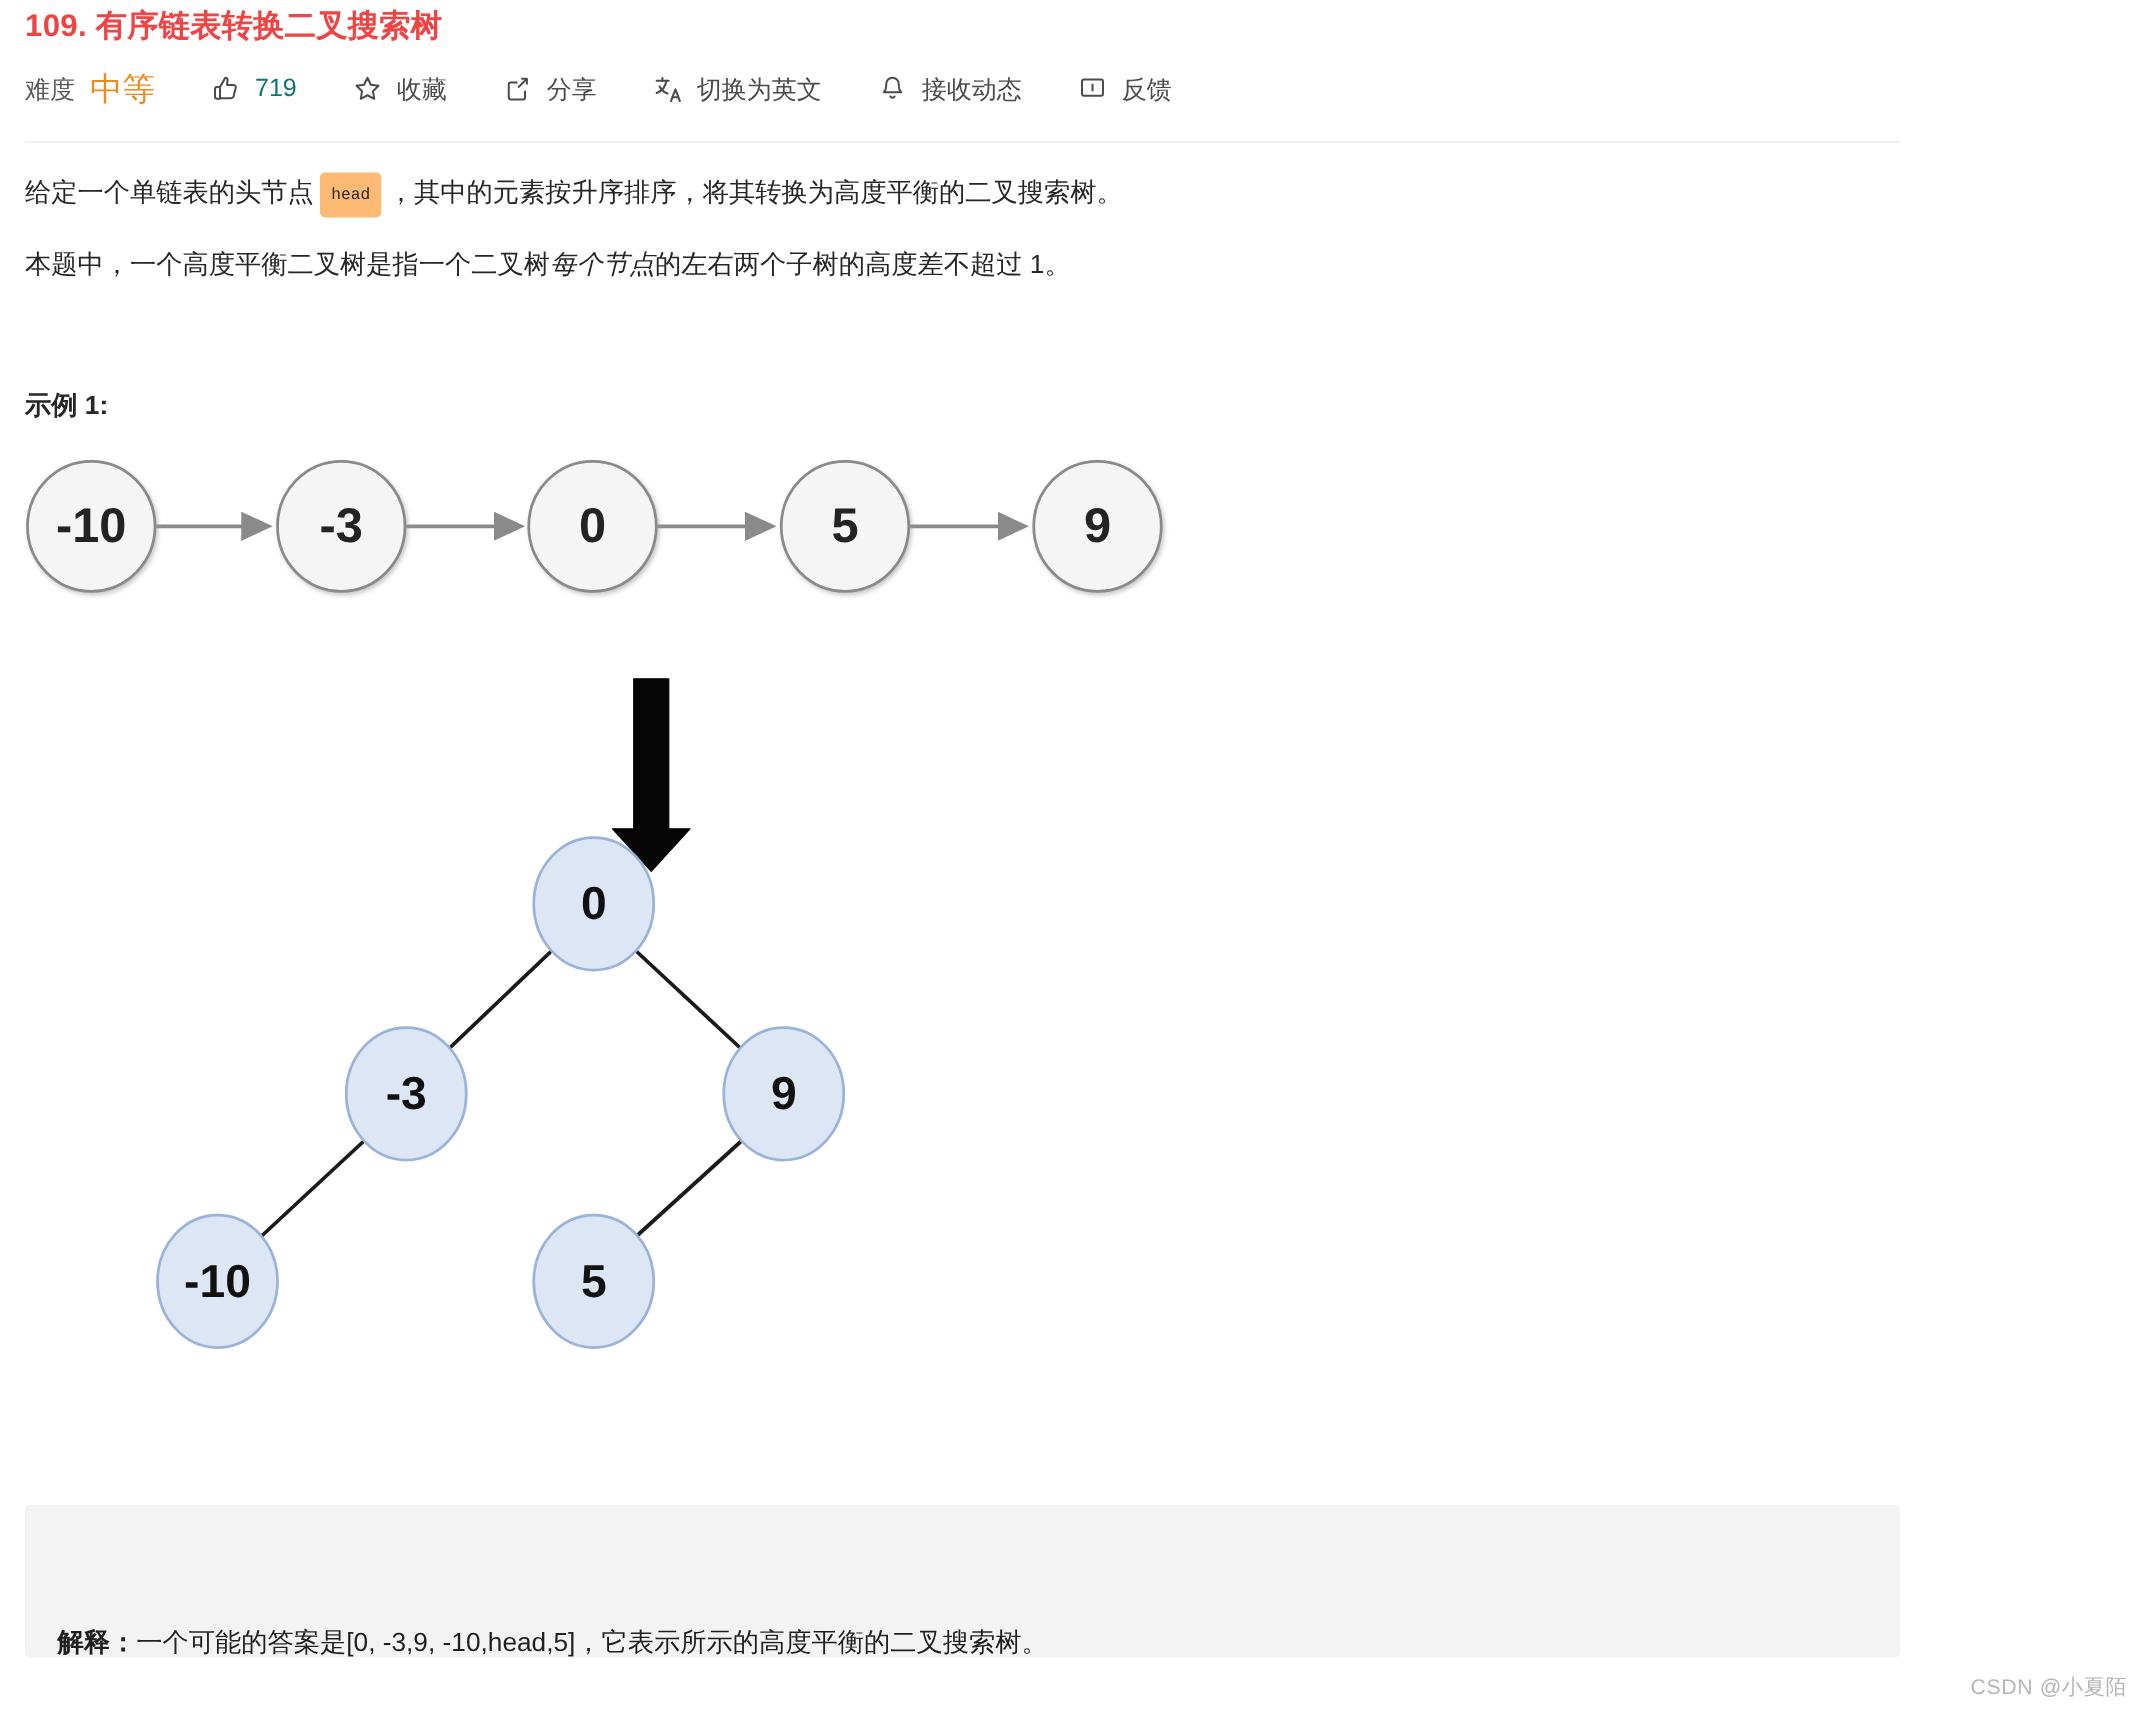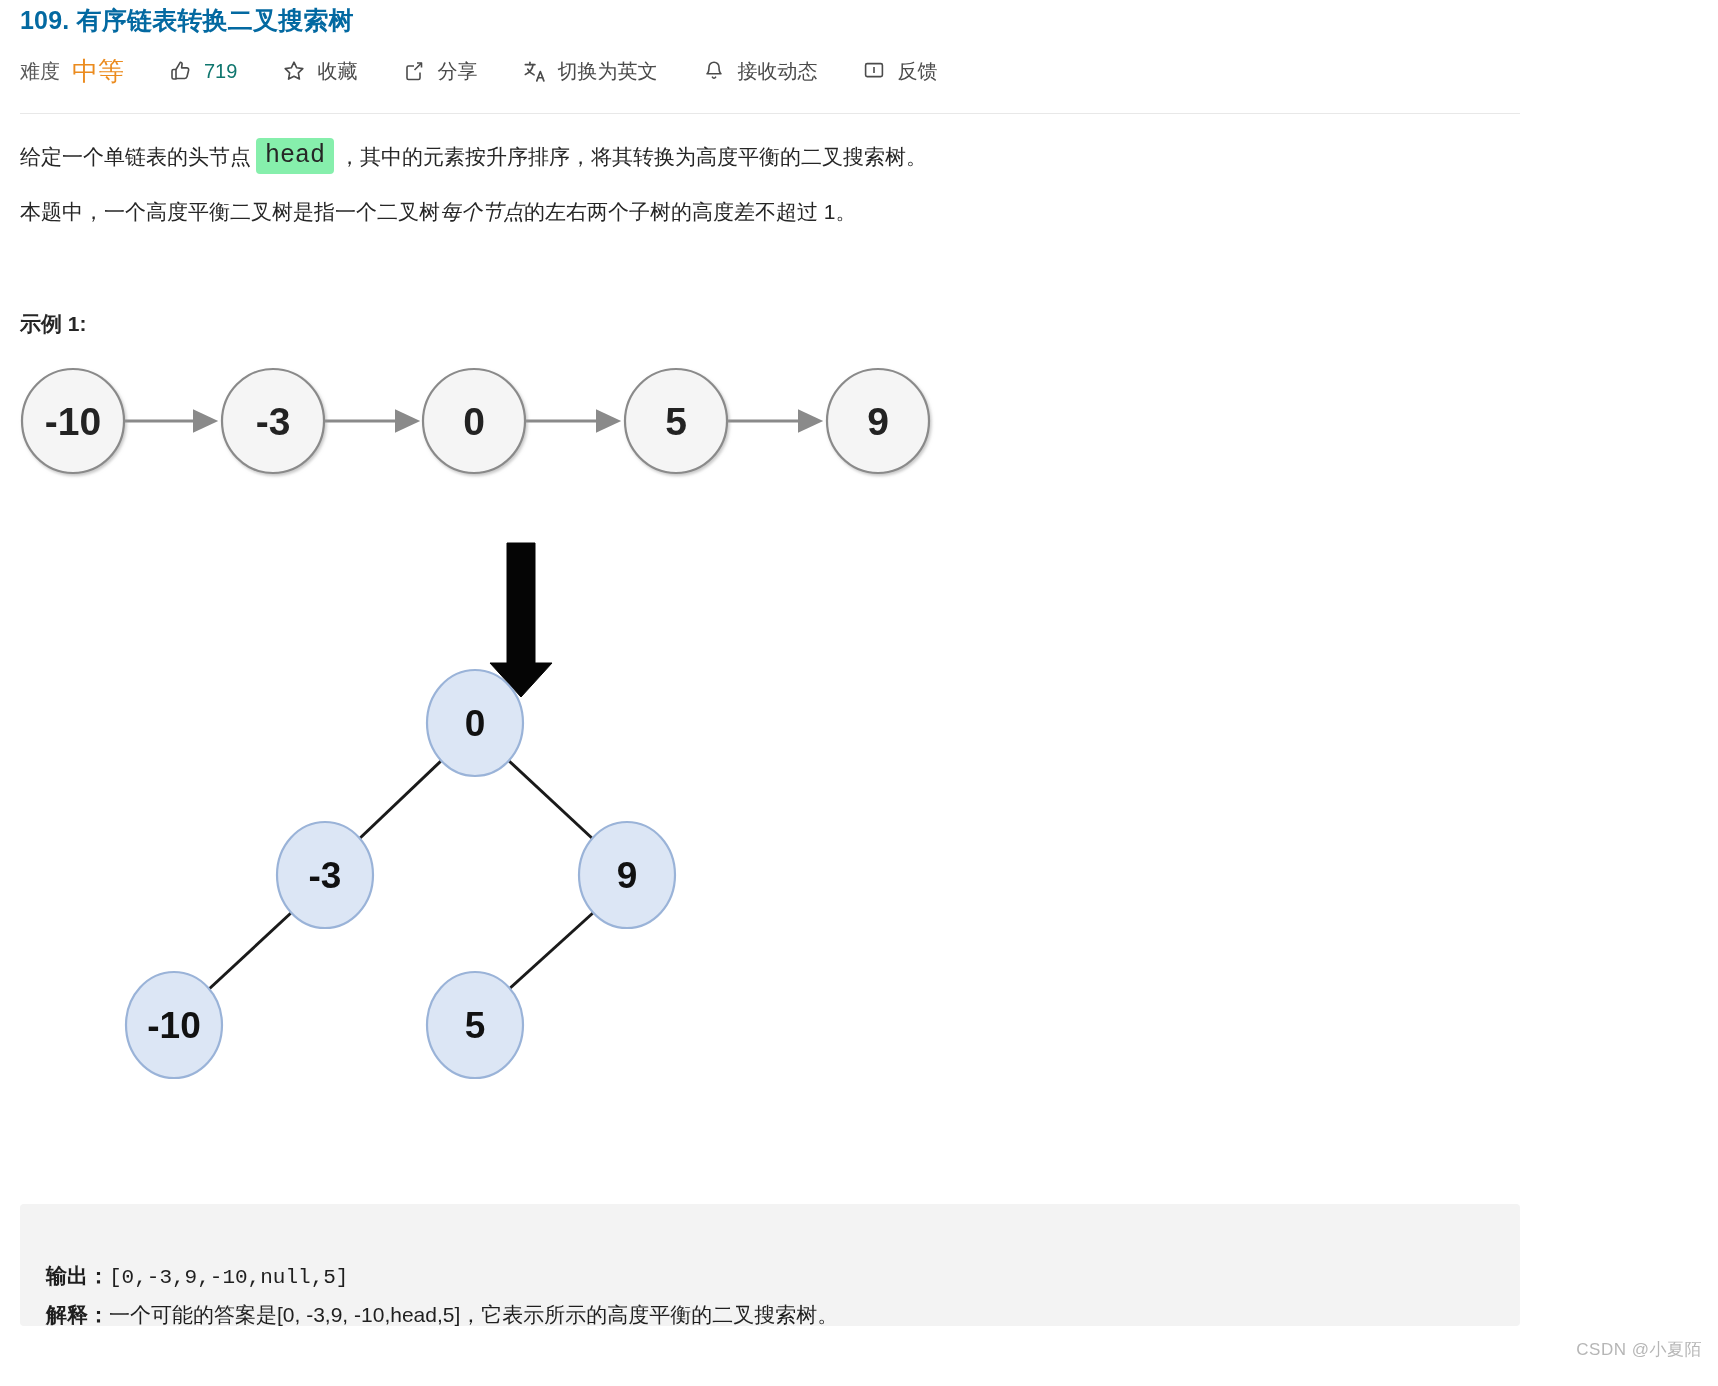--- a/index.html
+++ b/index.html
@@ -17,21 +17,21 @@
     -webkit-font-smoothing: antialiased;
   }
 
   
   .page-title {
     position: absolute;
     left: 20px;
     top: 4px;
     font-size: 25px;
     font-weight: 600;
-    color: #0369a1;
+    color: #ef4444;
     letter-spacing: 0.2px;
     white-space: nowrap;
   }
 
   .meta-bar {
     position: absolute;
     left: 20px;
     top: 54px;
     display: flex;
     align-items: flex-start;
@@ -83,26 +83,26 @@
     left: 20px;
     font-size: 21px;
     line-height: 32px;
     color: #262626;
     white-space: nowrap;
   }
   .desc-1 { top: 138px; }
   .desc-2 { top: 196px; }
   .code-inline {
     display: inline-block;
-    background: #86efac;
+    background: #fdba74;
     border-radius: 4px;
     padding: 2px 9px;
     margin: 0 5px;
     font-family: "Liberation Mono", "DejaVu Sans Mono", monospace;
-    font-size: 25px;
+    font-size: 13px;
     color: #262626;
     vertical-align: 2px;
   }
   .bold { font-weight: 400; }
   .italic { font-style: italic; }
 
   
   .example-label {
     position: absolute;
     left: 20px;
@@ -336,21 +336,18 @@
       <text x="84" y="365" text-anchor="middle" dominant-baseline="central" font-family="'Liberation Sans','DejaVu Sans',sans-serif" font-size="37" font-weight="700" fill="#111111">-10</text>
     </g>
     <g>
       <ellipse cx="385" cy="365" rx="48" ry="53" fill="#dce6f5" stroke="#9ab3d8" stroke-width="2.2"></ellipse>
       <text x="385" y="365" text-anchor="middle" dominant-baseline="central" font-family="'Liberation Sans','DejaVu Sans',sans-serif" font-size="37" font-weight="700" fill="#111111">5</text>
     </g>
   </svg>
 </div>
 
 <div class="answer-block">
-  <div class="answer-line answer-2">
-    <span class="lbl">输出：</span><span>[0,-3,9,-10,null,5]</span>
-  </div>
   <div class="answer-line answer-3">
     <span class="lbl">解释：</span><span class="cn">一个可能的答案是[0, -3,9, -10,head,5]，它表示所示的高度平衡的二叉搜索树。</span>
   </div>
 </div>
 
 <div class="watermark">CSDN @小夏陌</div>
 
 </body></html>

